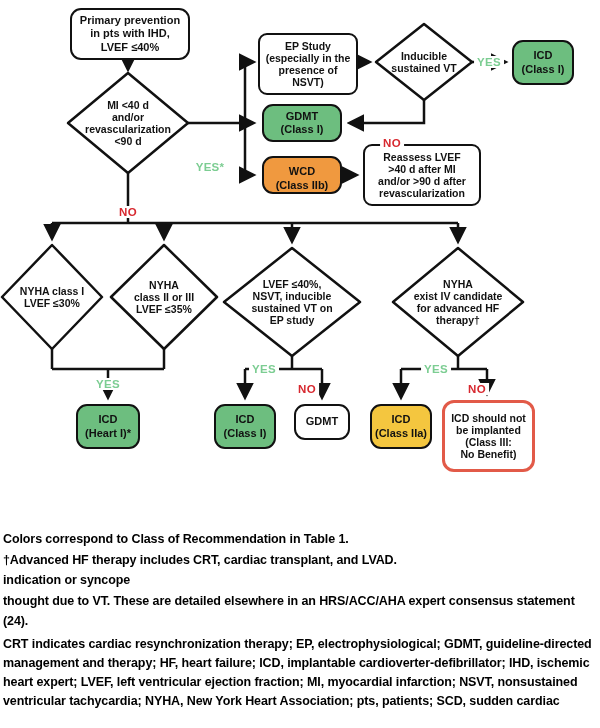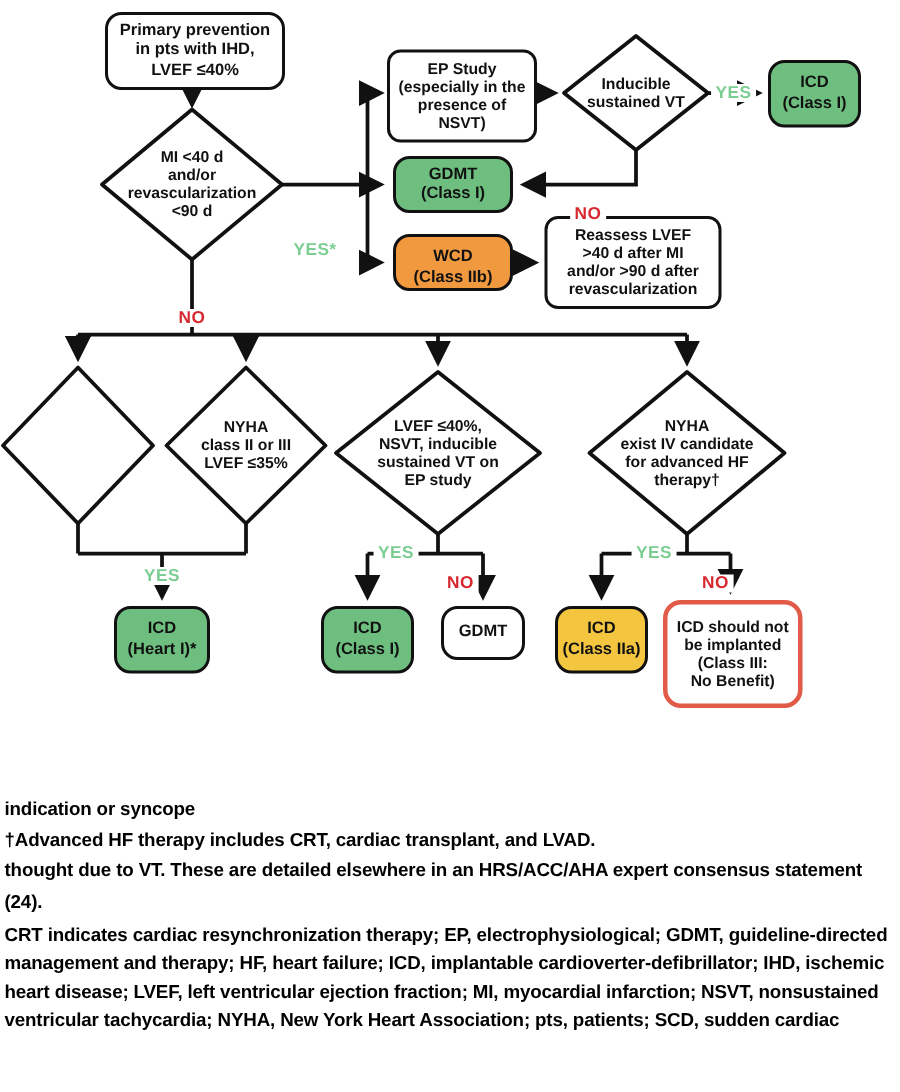--- a/index.html
+++ b/index.html
@@ -142,20 +142,24 @@
     <div>and/or</div>
     <div>revascularization</div>
     <div>&lt;90 d</div>
   </div>
 
   <div class="dtext" style="left:424px;top:62px;width:92px;">
     <div>Inducible</div>
     <div>sustained VT</div>
   </div>
 
+  <div class="dtext" style="left:52px;top:297px;width:92px;">
+    <div>NYHA class I</div>
+    <div>LVEF ≤30%</div>
+  </div>
 
   <div class="dtext" style="left:164px;top:297px;width:96px;">
     <div>NYHA</div>
     <div>class II or III</div>
     <div>LVEF ≤35%</div>
   </div>
 
   <div class="dtext" style="left:292px;top:302px;width:112px;">
     <div>LVEF ≤40%,</div>
     <div>NSVT, inducible</div>
@@ -176,23 +180,24 @@
   <div class="elabel no" style="left:128px;top:192px;">NO</div>
   <div class="elabel yes" style="left:108px;top:384px;">YES</div>
   <div class="elabel yes" style="left:264px;top:369px;">YES</div>
   <div class="elabel no" style="left:307px;top:369px;">NO</div>
   <div class="elabel yes" style="left:436px;top:369px;">YES</div>
   <div class="elabel no" style="left:477px;top:369px;">NO</div>
 
 </div>
 
 <div class="footer">
+  <div class="fn">Colors correspond to Class of Recommendation in Table 1.</div>
+  <div class="fn">†Advanced HF therapy includes CRT, cardiac transplant, and LVAD.</div>
   <div class="fn">indication or syncope</div>
-  <div class="fn">†Advanced HF therapy includes CRT, cardiac transplant, and LVAD.</div>
   <div class="fn">thought due to VT. These are detailed elsewhere in an HRS/ACC/AHA expert consensus statement (24).</div>
   <div class="abbr">
     <div>CRT indicates cardiac resynchronization therapy; EP, electrophysiological; GDMT, guideline-directed</div>
     <div>management and therapy; HF, heart failure; ICD, implantable cardioverter-defibrillator; IHD, ischemic</div>
-    <div>heart disease; LVEF, left ventricular ejection fraction; MI, myocardial infarction; NSVT, nonsustained</div>
+    <div>heart expert; LVEF, left ventricular ejection fraction; MI, myocardial infarction; NSVT, nonsustained</div>
     <div>ventricular tachycardia; NYHA, New York Heart Association; pts, patients; SCD, sudden cardiac</div>
 
   </div>
 </div>
 
 </body></html>

